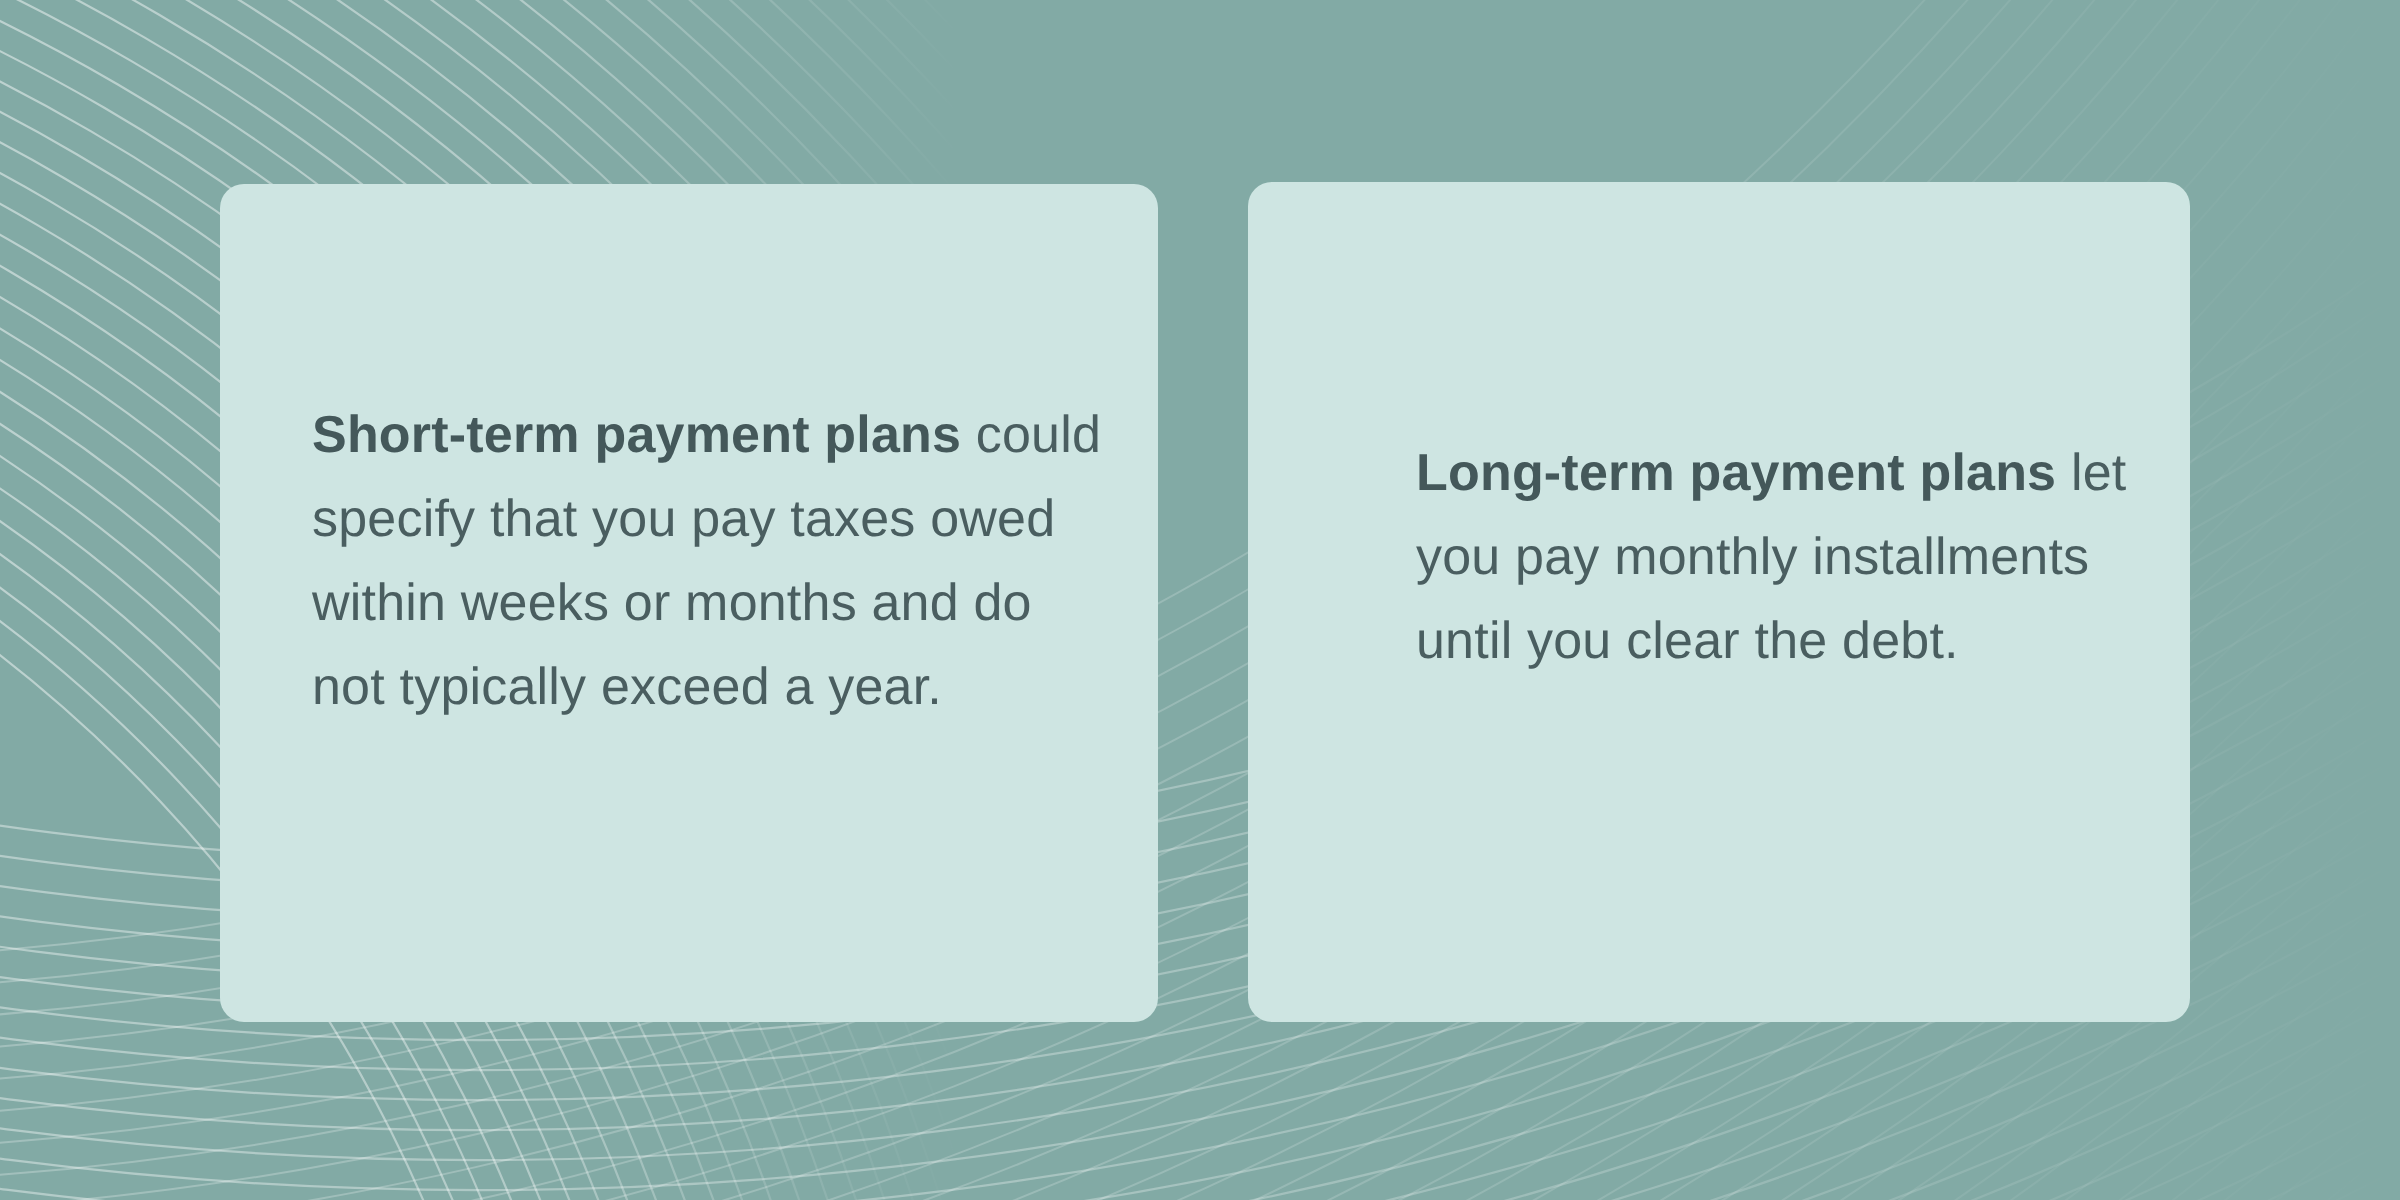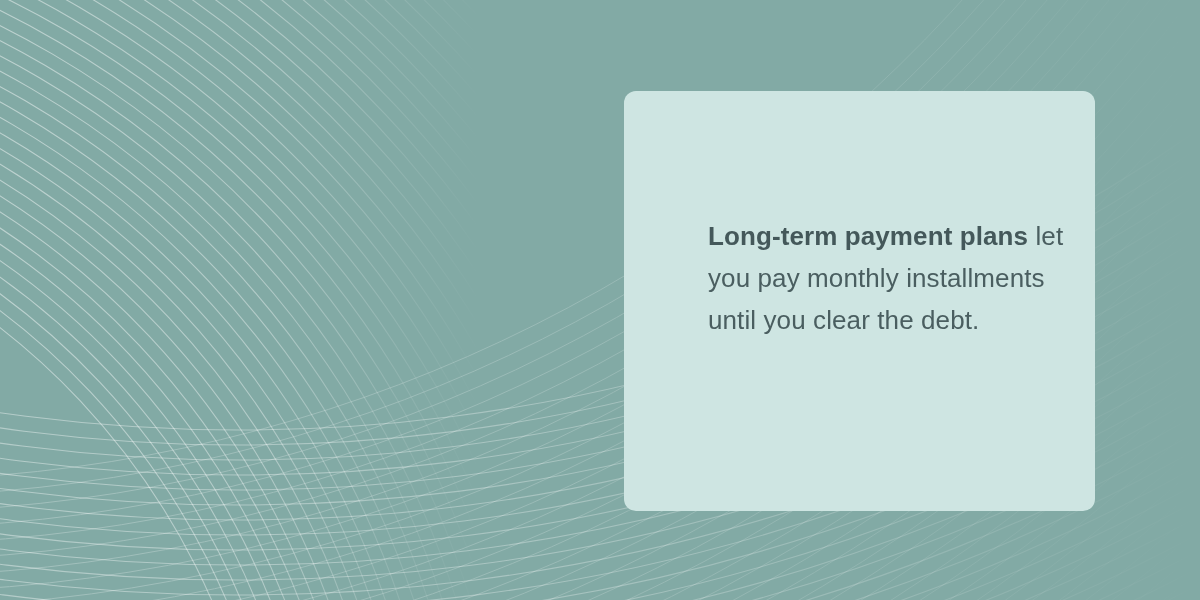--- a/index.html
+++ b/index.html
@@ -238,20 +238,25 @@
           <path d="M 1755.48 -370.62 A 1972.00 1972.00 0 0 1 -845.94 853.52"></path>
           <path d="M 1770.70 -365.67 A 1988.00 1988.00 0 0 1 -851.83 868.40"></path>
           <path d="M 1785.92 -360.73 A 2004.00 2004.00 0 0 1 -857.72 883.27"></path>
           <path d="M 1801.13 -355.79 A 2020.00 2020.00 0 0 1 -863.61 898.15"></path>
           <path d="M 1816.35 -350.84 A 2036.00 2036.00 0 0 1 -869.50 913.02"></path>
           <path d="M 1831.57 -345.90 A 2052.00 2052.00 0 0 1 -875.39 927.90"></path>
         </g>
     </g>
   </svg>
 
+  <div class="card" id="card-short">
+    <p class="card-text">
+      <span class="lead">Short-term payment plans</span><span> could specify that you pay taxes owed within weeks or months and do not typically exceed a year.</span>
+    </p>
+  </div>
 
   <div class="card" id="card-long">
     <p class="card-text">
       <span class="lead">Long-term payment plans</span><span> let you pay monthly installments until you clear the debt.</span>
     </p>
   </div>
 
 </div>
 
 </body></html>

